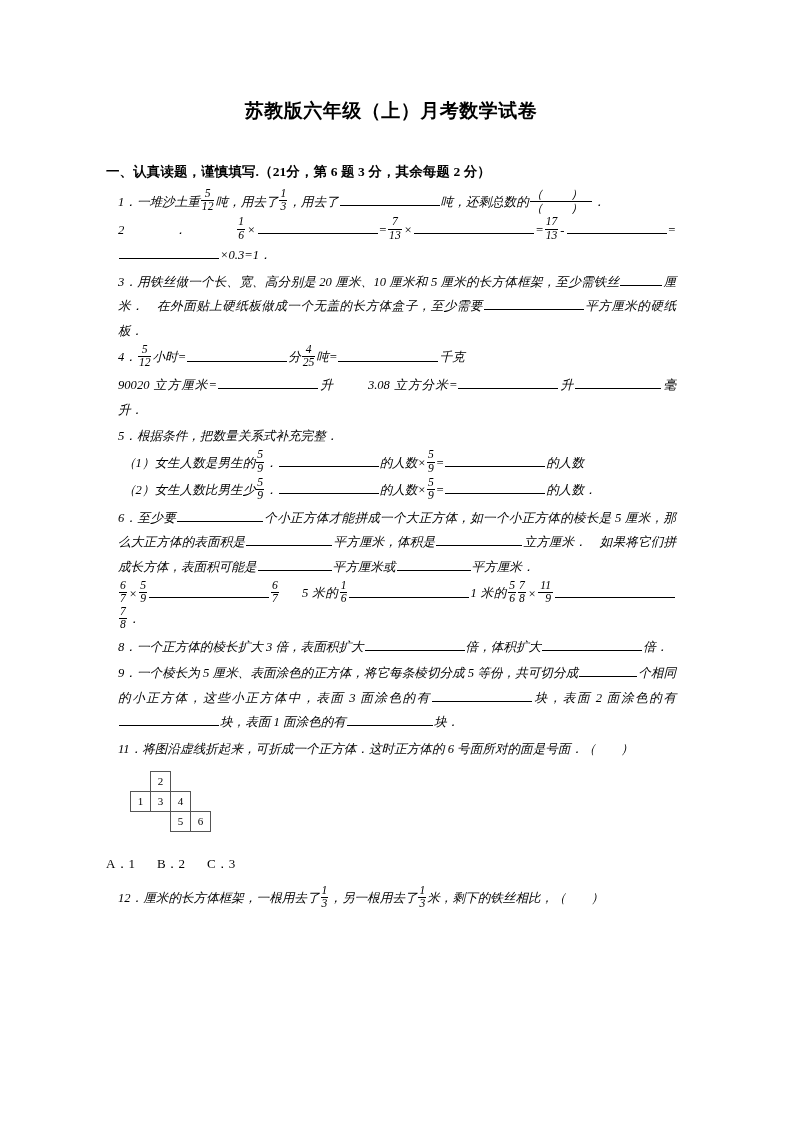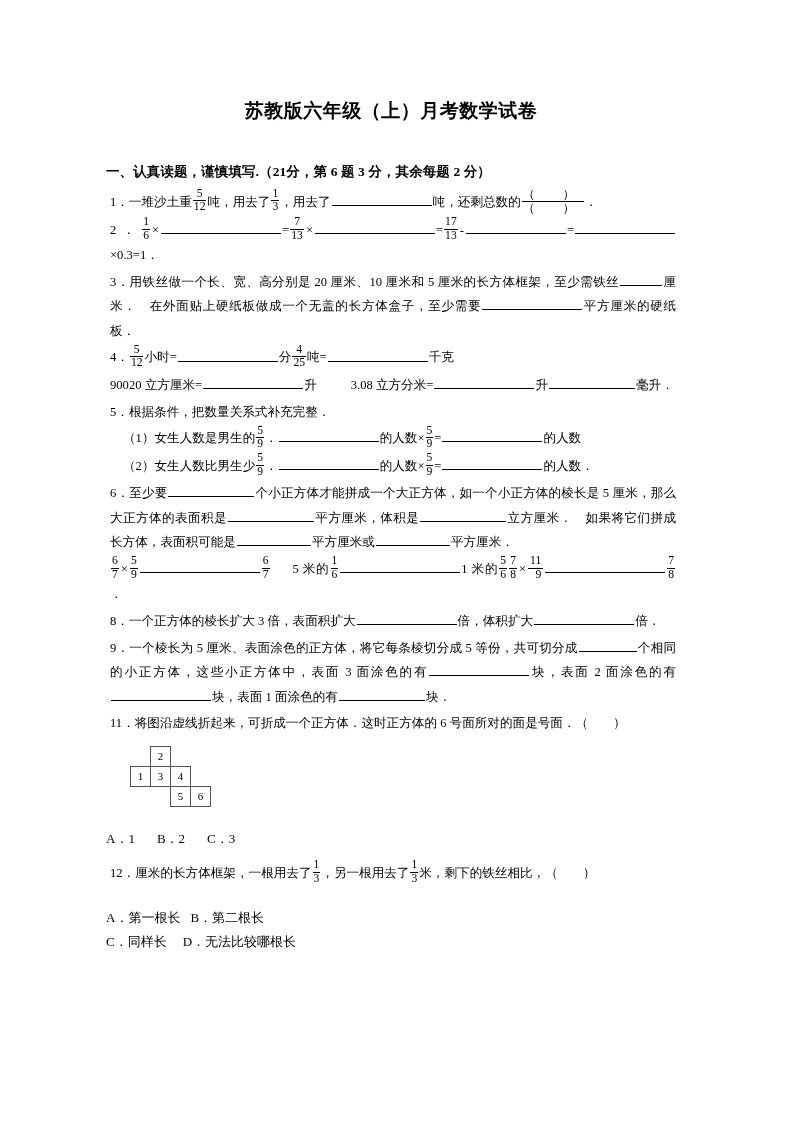--- a/index.html
+++ b/index.html
@@ -47,23 +47,24 @@
     margin-bottom: 7px;
     letter-spacing: 0.1px;
   }
   .section-head.second {
     margin-top: 30px;
     margin-bottom: 8px;
   }
 
   .q {
     line-height: 1.95;
-    margin: 0 0 2px 4px;
+    margin: 0 0 2px 12px;
     text-align: justify;
     font-size: 12.6px;
+    font-style: italic;
   }
   .q.sub {
     margin-left: 17px;
   }
 
   
   .frac {
     display: inline-block;
     vertical-align: -0.52em;
     text-align: center;
@@ -245,23 +246,15 @@
     </div>
 
     <div class="mc-opts">
       <span class="opt">A．1</span><span class="sp-2"></span><span class="opt">B．2</span><span class="sp-2"></span><span class="opt">C．3</span>
     </div>
 
     <div class="q" style="margin-top:10px">
       <span>12．</span><span>厘米的长方体框架，一根用去了</span><span class="frac"><span class="num">1</span><span class="den">3</span></span><span>，另一根用去了</span><span class="frac"><span class="num">1</span><span class="den">3</span></span><span>米，剩下的铁丝相比，（　　）</span>
     </div>
 
-    <div class="mc-opts">
-      <div>
-        <span class="opt">A．第一根长</span><span class="sp-3"></span><span class="opt">B．第二根长</span>
-      </div>
-      <div>
-        <span class="opt">C．同样长</span><span class="sp-1"></span><span class="opt">D．无法比较哪根长</span>
-      </div>
-    </div>
 
   </div>
 </div>
 
 </body></html>

